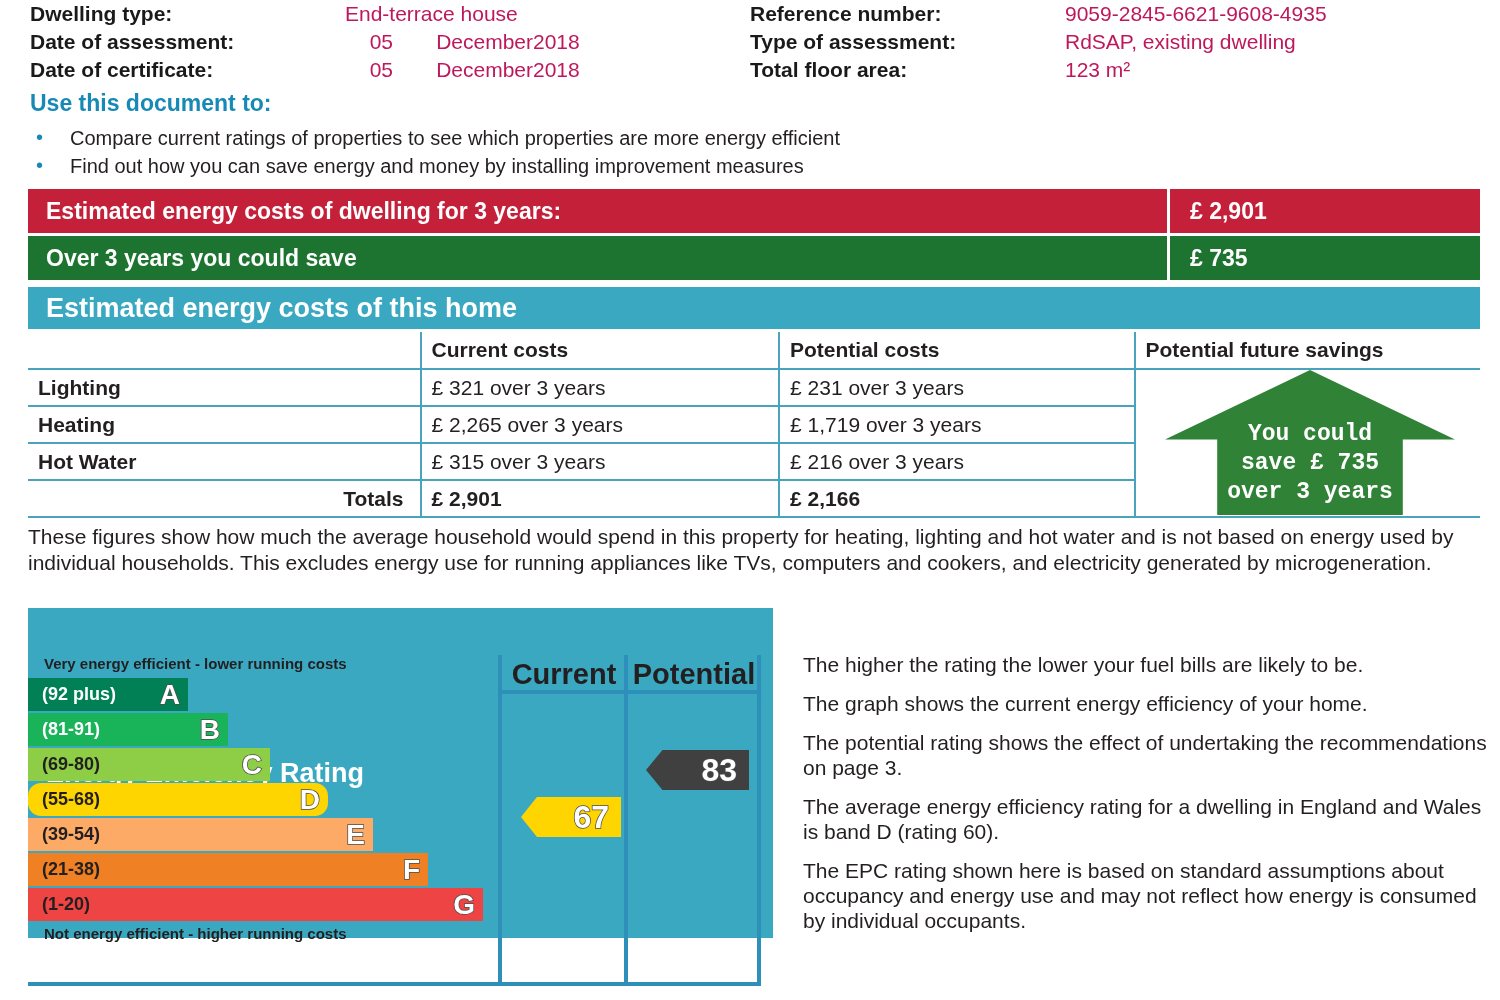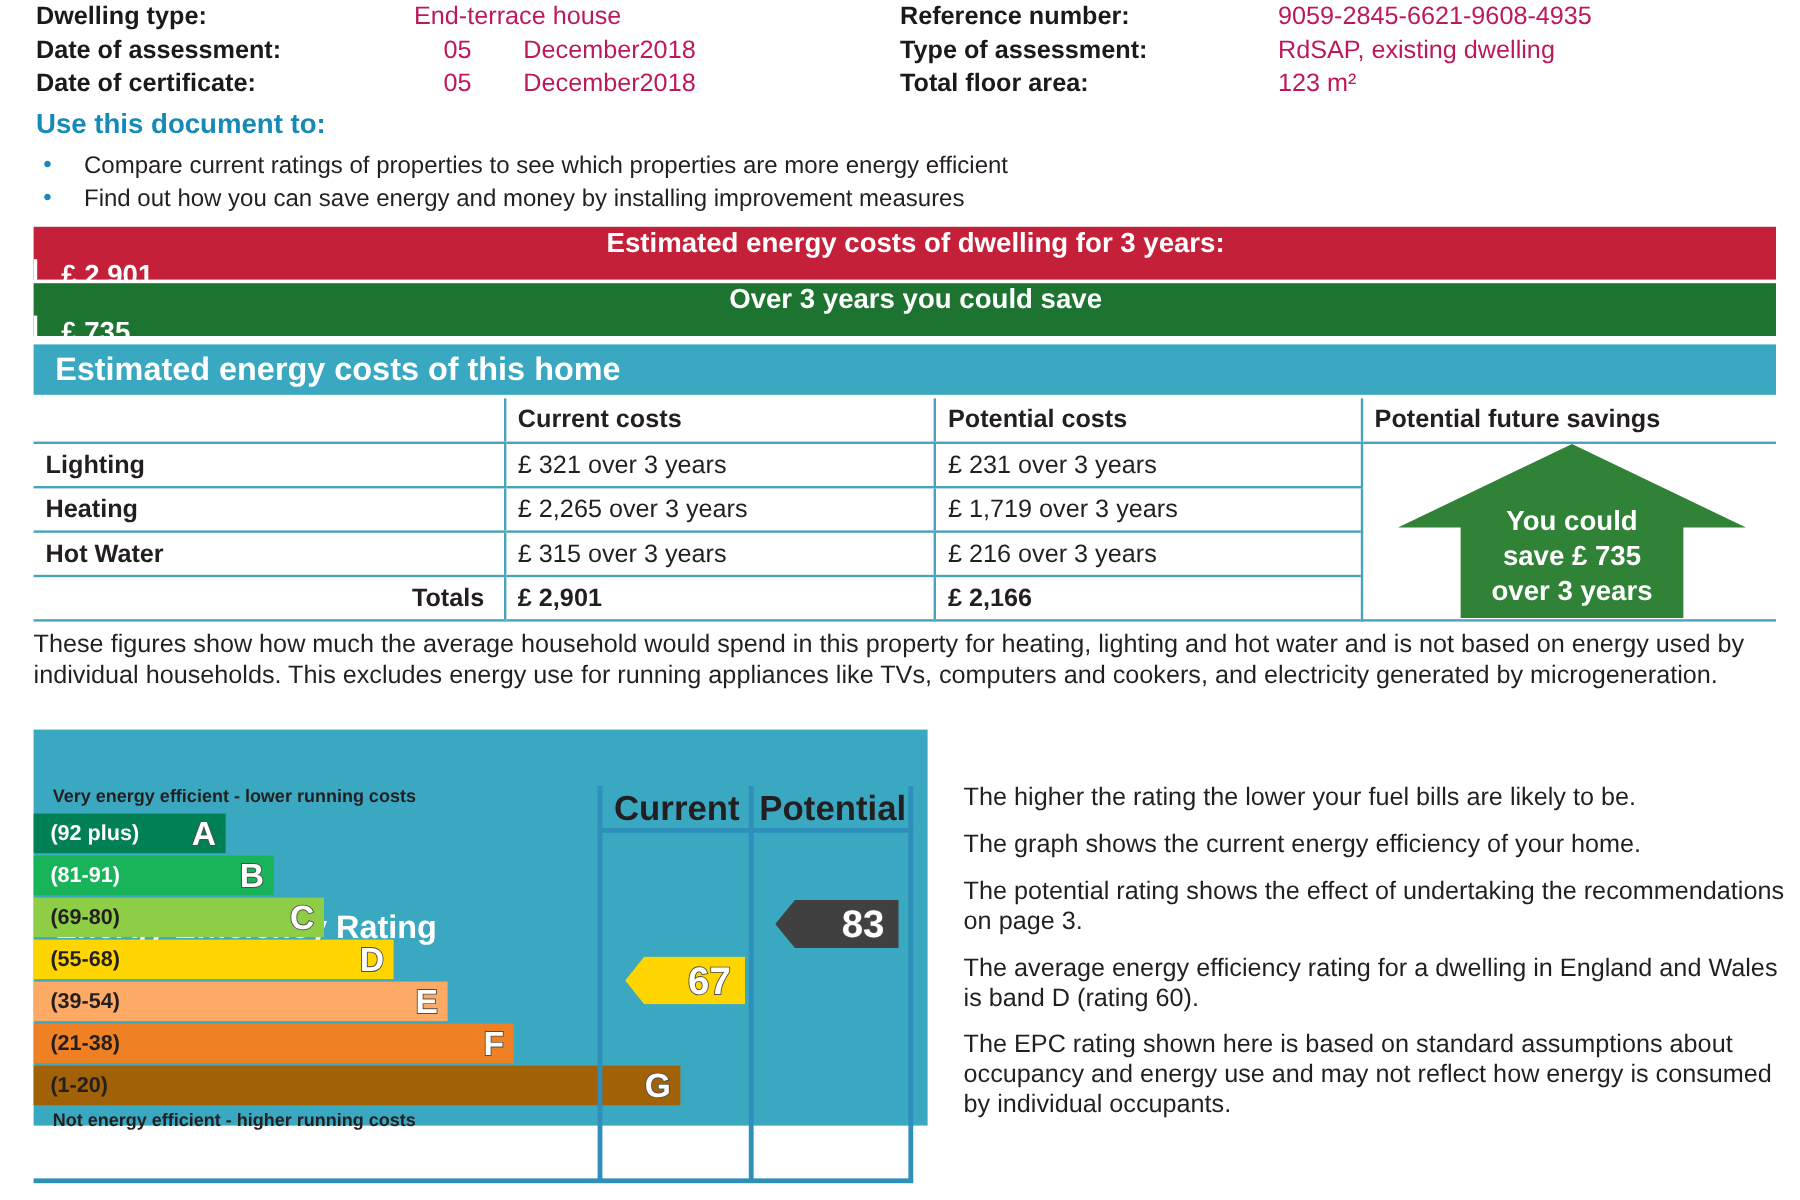--- a/index.html
+++ b/index.html
@@ -80,21 +80,20 @@
     position: absolute;
     left: 28px;
     width: 1452px;
     height: 44px;
     display: flex;
     align-items: center;
     color: #ffffff;
     font-weight: bold;
     font-size: 23px;
     box-sizing: border-box;
-    flex-direction: column;
   }
   .cost-bar.red { top: 189px; background: #c4203a; }
   .cost-bar.green { top: 236px; background: #1d7430; }
   .cost-bar .label { padding-left: 18px; flex: 1; }
   .cost-bar .amount {
     width: 313px;
     padding-left: 20px;
     box-sizing: border-box;
     border-left: 3px solid #ffffff;
     align-self: stretch;
@@ -159,20 +158,21 @@
     flex-direction: column;
     align-items: center;
     justify-content: flex-end;
     padding-bottom: 8px;
     box-sizing: border-box;
     color: #ffffff;
     font-weight: bold;
     font-size: 23px;
     line-height: 29px;
     text-align: center;
+    font-family: Liberation Mono, monospace;
   }
 
   
   .note {
     position: absolute;
     left: 28px;
     top: 524px;
     width: 1450px;
     font-size: 21px;
     line-height: 26px;
@@ -210,24 +210,24 @@
     font-size: 28px;
     font-weight: bold;
     color: #ffffff;
     -webkit-text-stroke: 1.5px #4d4d4d;
     paint-order: stroke fill;
     line-height: 1;
   }
   .band.a { width: 160px; background: #008054; color: #ffffff; }
   .band.b { width: 200px; background: #19b459; color: #ffffff; }
   .band.c { width: 242px; background: #8dce46; }
-  .band.d { width: 300px; background: #ffd500; }
+  .band.d { width: 300px; background: #ffd500; border-radius: 13px; }
   .band.e { width: 345px; background: #fcaa65; }
   .band.f { width: 400px; background: #ef8023; }
-  .band.g { width: 539px; background: #a16207; justify-content: space-between; }
+  .band.g { width: 455px; background: #ef4444; justify-content: space-between; }
 
   
   .col-rule {
     position: absolute;
     width: 4px;
     background: #2e8fba;
     top: 655px;
     height: 330px;
   }
   .col-rule.r1 { left: 498px; }

